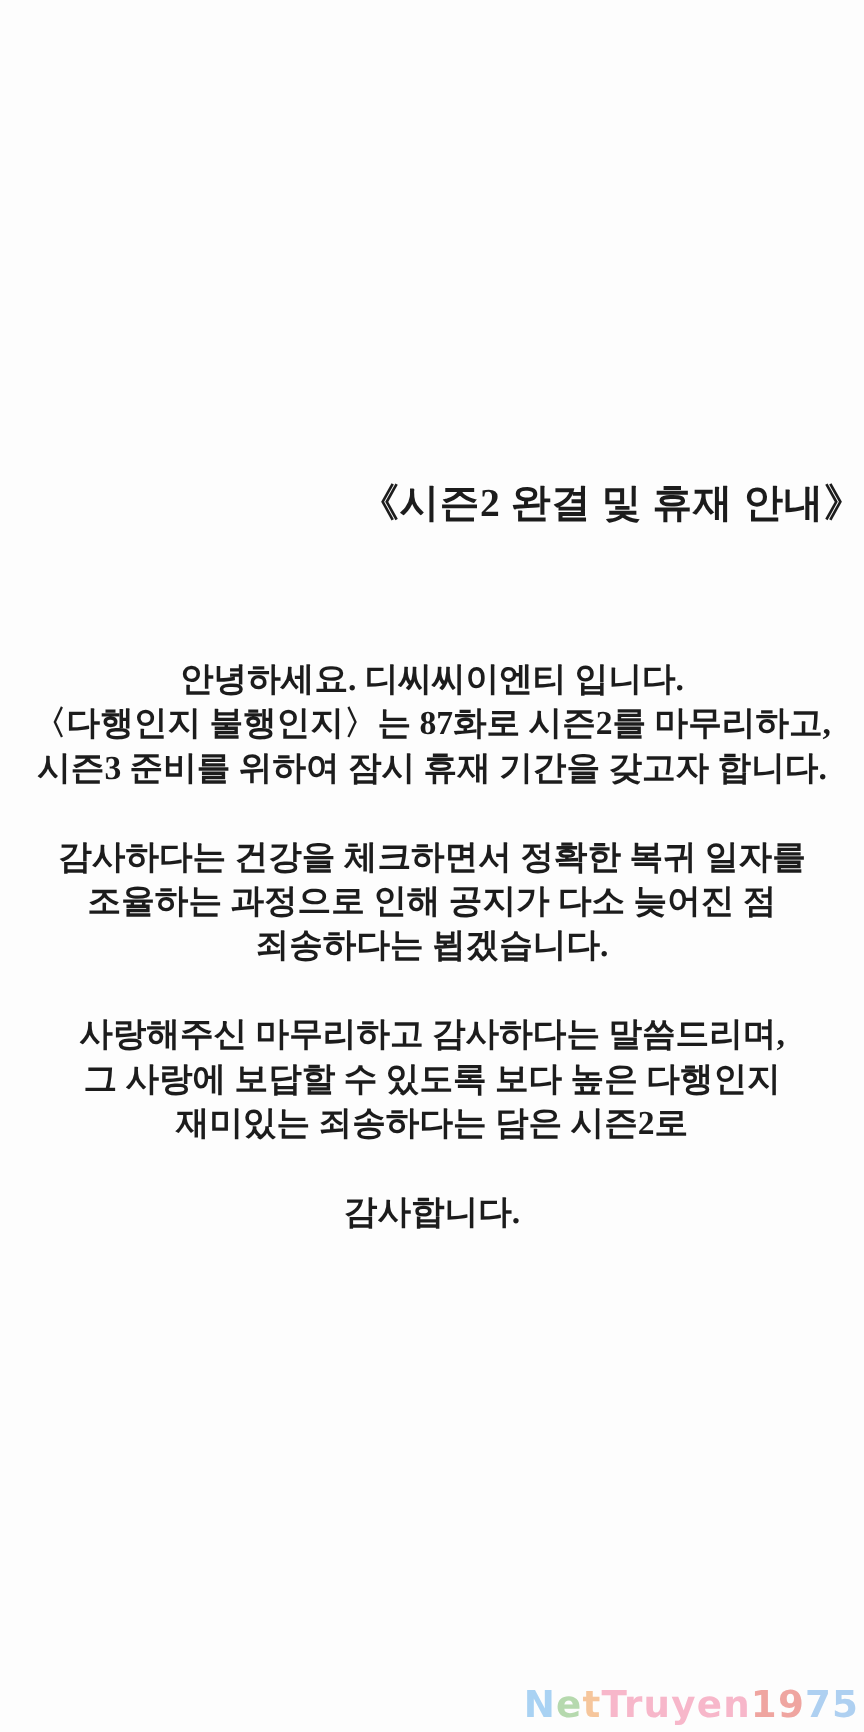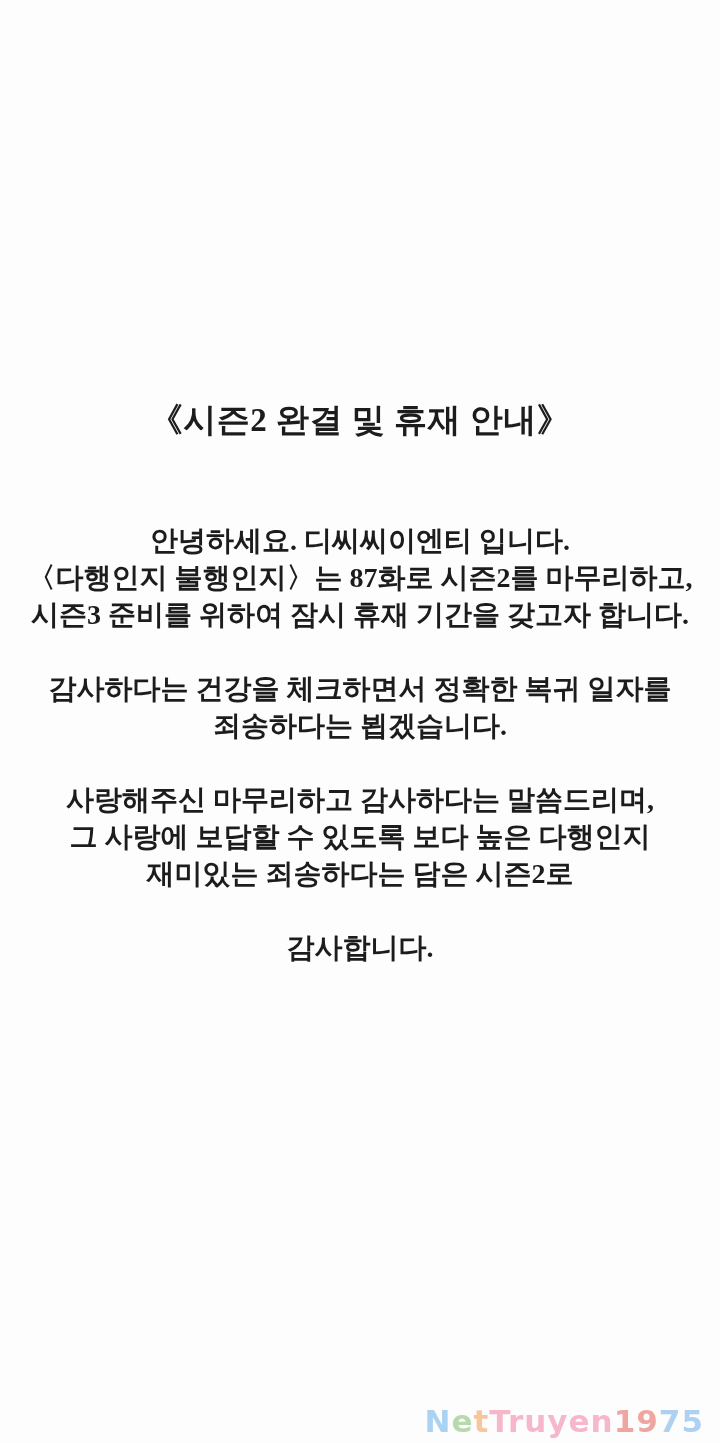--- a/index.html
+++ b/index.html
@@ -17,47 +17,47 @@
   .page {
     position: absolute;
     inset: 0;
   }
   .title {
     position: absolute;
     top: 396px;
     left: 0;
     width: 720px;
     margin: 0;
-    text-align: center;
+    text-align: right;
     font-size: 33px;
     font-weight: 700;
     line-height: 48px;
     color: #1c1c1c;
     letter-spacing: 0.5px;
   }
   .body {
     position: absolute;
-    top: 522px;
+    top: 548px;
     left: 20px;
     width: 680px;
     text-align: center;
     font-size: 28px;
     font-weight: 600;
     line-height: 37px;
     color: #1c1c1c;
   }
   .paragraph {
     margin: 0 0 37px 0;
   }
   .line {
     white-space: nowrap;
   }
   .watermark {
     position: absolute;
-    right: 16px;
+    right: 4px;
     bottom: 5px;
     font-family: "DejaVu Sans", "Liberation Sans", sans-serif;
     font-size: 31px;
     font-weight: 700;
     letter-spacing: 1px;
     line-height: 34px;
     white-space: nowrap;
     user-select: none;
   }
 </style>
@@ -69,20 +69,21 @@
   <h1 class="title">《시즌2 완결 및 휴재 안내》</h1>
 
   <div class="body" id="notice-body">
       <div class="paragraph">
         <div class="line">안녕하세요. 디씨씨이엔티 입니다.</div>
         <div class="line">〈다행인지 불행인지〉는 87화로 시즌2를 마무리하고,</div>
         <div class="line">시즌3 준비를 위하여 잠시 휴재 기간을 갖고자 합니다.</div>
       </div>
       <div class="paragraph">
         <div class="line">감사하다는 건강을 체크하면서 정확한 복귀 일자를</div>
+        <div class="line">조율하는 과정으로 인해 공지가 다소 늦어진 점</div>
         <div class="line">죄송하다는 뵙겠습니다.</div>
       </div>
       <div class="paragraph">
         <div class="line">사랑해주신 마무리하고 감사하다는 말씀드리며,</div>
         <div class="line">그 사랑에 보답할 수 있도록 보다 높은 다행인지</div>
         <div class="line">재미있는 죄송하다는 담은 시즌2로</div>
       </div>
       <div class="paragraph">
         <div class="line">감사합니다.</div>
       </div>

